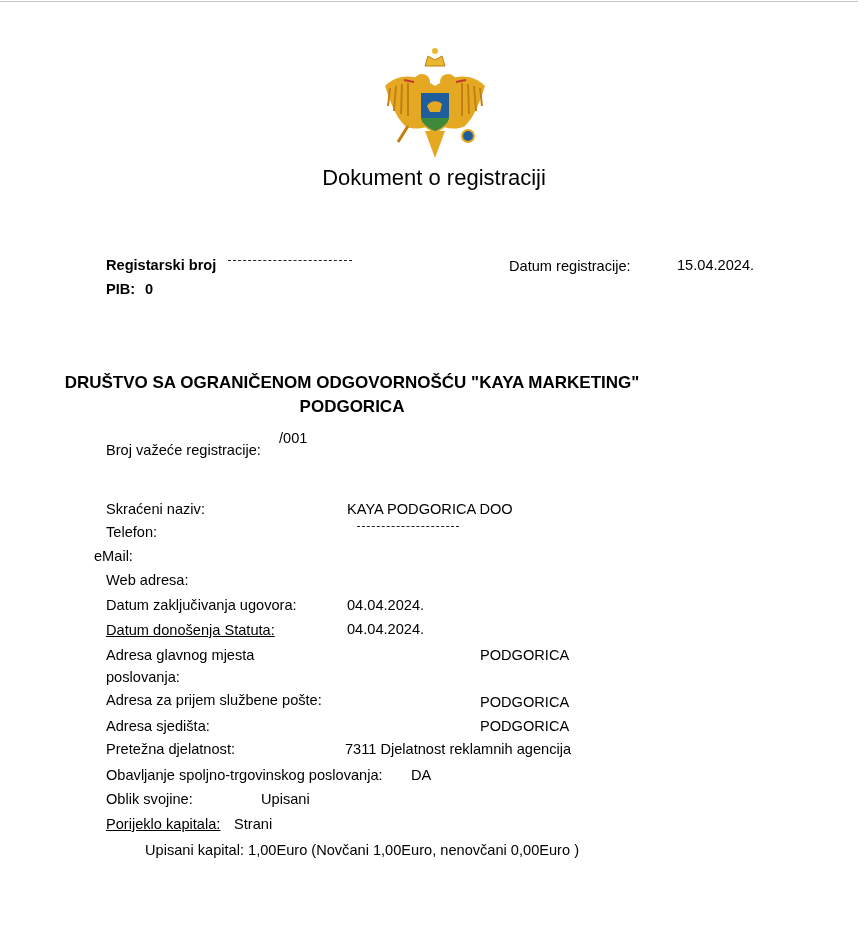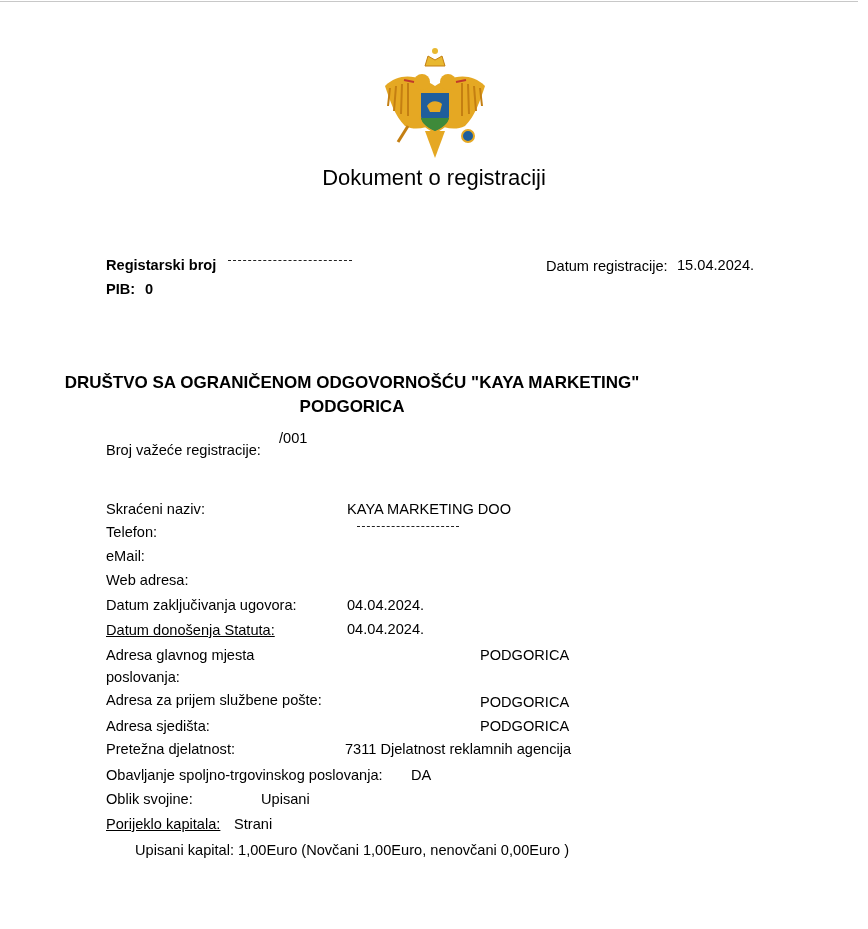--- a/index.html
+++ b/index.html
@@ -48,36 +48,36 @@
 </svg>
 
 <div class="title">Dokument o registraciji</div>
 
 <div class="calibri">
   <span class="abs bold" style="left:106px; top:257px;">Registarski broj</span>
   <span class="abs redact" style="left:228px; top:257px; width:124px;"></span>
   <span class="abs bold" style="left:106px; top:281px;">PIB:</span>
   <span class="abs bold" style="left:145px; top:281px;">0</span>
 
-  <span class="abs" style="left:546px; top:258px;">Datum registracije:</span>
+  <span class="abs" style="left:509px; top:258px;">Datum registracije:</span>
   <span class="abs" style="left:677px; top:257px;">15.04.2024.</span>
 
   <div class="heading" style="top:373px;">DRUŠTVO SA OGRANIČENOM ODGOVORNOŠĆU "KAYA MARKETING"</div>
   <div class="heading" style="top:397px;">PODGORICA</div>
 
   <span class="abs" style="left:106px; top:430px;margin-top:12px;">Broj važeće registracije:</span>
   <span class="abs" style="left:279px; top:430px;">/001</span>
 
   <span class="abs" style="left:106px; top:501px;">Skraćeni naziv:</span>
-  <span class="abs" style="left:347px; top:501px;">KAYA MARKETING DOO</span>
+  <span class="abs" style="left:347px; top:501px;">KAYA PODGORICA DOO</span>
 
   <span class="abs" style="left:106px; top:524px;">Telefon:</span>
   <span class="abs redact" style="left:357px; top:523px; width:102px;"></span>
 
-  <span class="abs" style="left:106px; top:548px;text-align:center;">eMail:</span>
+  <span class="abs" style="left:94px; top:548px;text-align:center;">eMail:</span>
   <span class="abs" style="left:106px; top:572px;">Web adresa:</span>
 
   <span class="abs" style="left:106px; top:597px;">Datum zaključivanja ugovora:</span>
   <span class="abs" style="left:347px; top:597px;">04.04.2024.</span>
 
   <span class="abs" style="left:106px; top:622px;text-decoration:underline;">Datum donošenja Statuta:</span>
   <span class="abs" style="left:347px; top:621px;">04.04.2024.</span>
 
   <span class="abs" style="left:106px; top:647px;">Adresa glavnog mjesta</span>
   <span class="abs" style="left:106px; top:669px;">poslovanja:</span>
@@ -94,14 +94,14 @@
 
   <span class="abs" style="left:106px; top:767px;">Obavljanje spoljno-trgovinskog poslovanja:</span>
   <span class="abs" style="left:411px; top:767px;">DA</span>
 
   <span class="abs" style="left:106px; top:791px;">Oblik svojine:</span>
   <span class="abs" style="left:261px; top:791px;">Upisani</span>
 
   <span class="abs" style="left:106px; top:816px;text-decoration:underline;">Porijeklo kapitala:</span>
   <span class="abs" style="left:234px; top:816px;">Strani</span>
 
-  <span class="abs" style="left:135px; top:842px;">Upisani kapital: 1,00Euro (Novčani 1,00Euro, nenovčani 0,00Euro )</span>
+  <span class="abs" style="left:145px; top:842px;">Upisani kapital: 1,00Euro (Novčani 1,00Euro, nenovčani 0,00Euro )</span>
 </div>
 
 </body></html>

